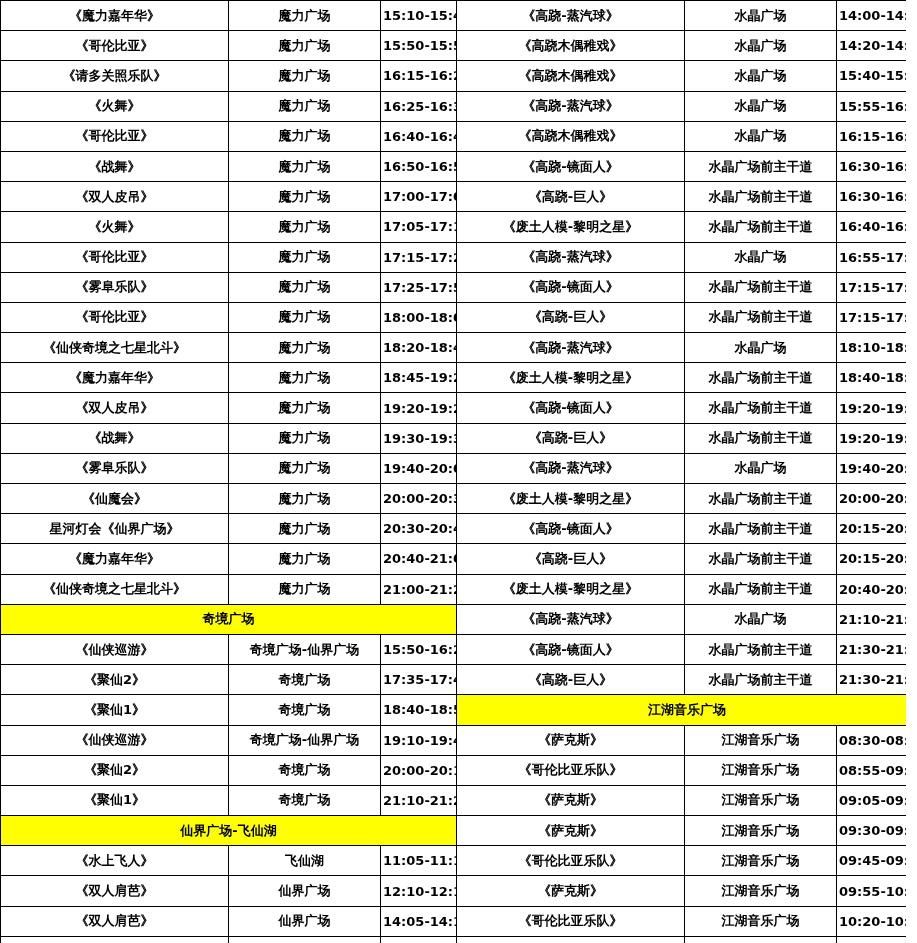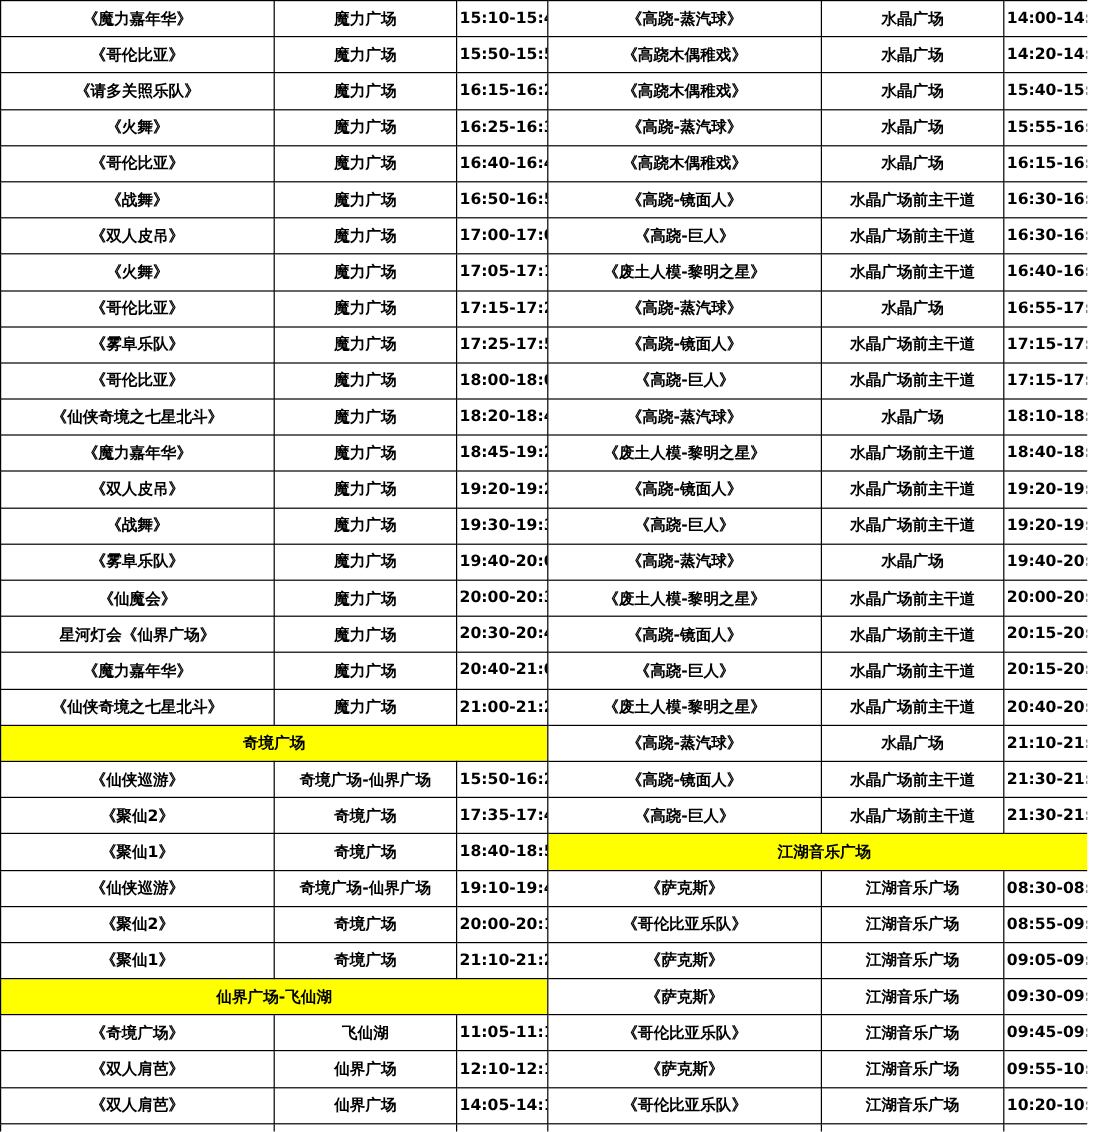--- a/index.html
+++ b/index.html
@@ -252,21 +252,21 @@
           <td>江湖音乐广场</td>
           <td>09:05-09:20</td>
         </tr>
         <tr>
           <td colspan="3" class="hl">仙界广场-飞仙湖</td>
           <td>《萨克斯》</td>
           <td>江湖音乐广场</td>
           <td>09:30-09:45</td>
         </tr>
         <tr>
-          <td>《奇境广场》</td>
+          <td>《水上飞人》</td>
           <td>飞仙湖</td>
           <td>11:05-11:15</td>
           <td>《哥伦比亚乐队》</td>
           <td>江湖音乐广场</td>
           <td>09:45-09:55</td>
         </tr>
         <tr>
           <td>《双人肩芭》</td>
           <td>仙界广场</td>
           <td>12:10-12:15</td>

